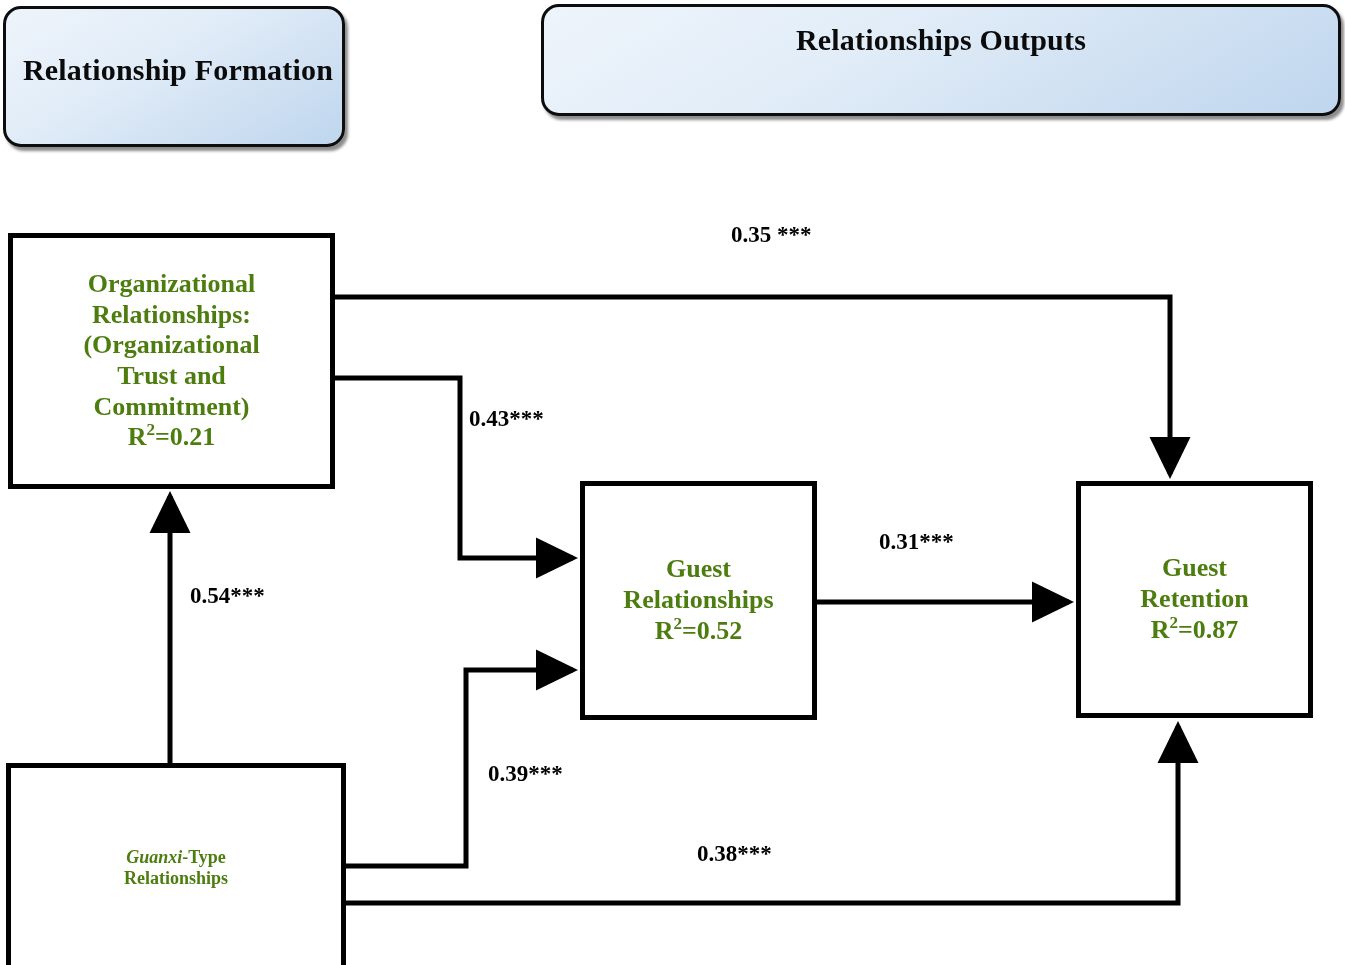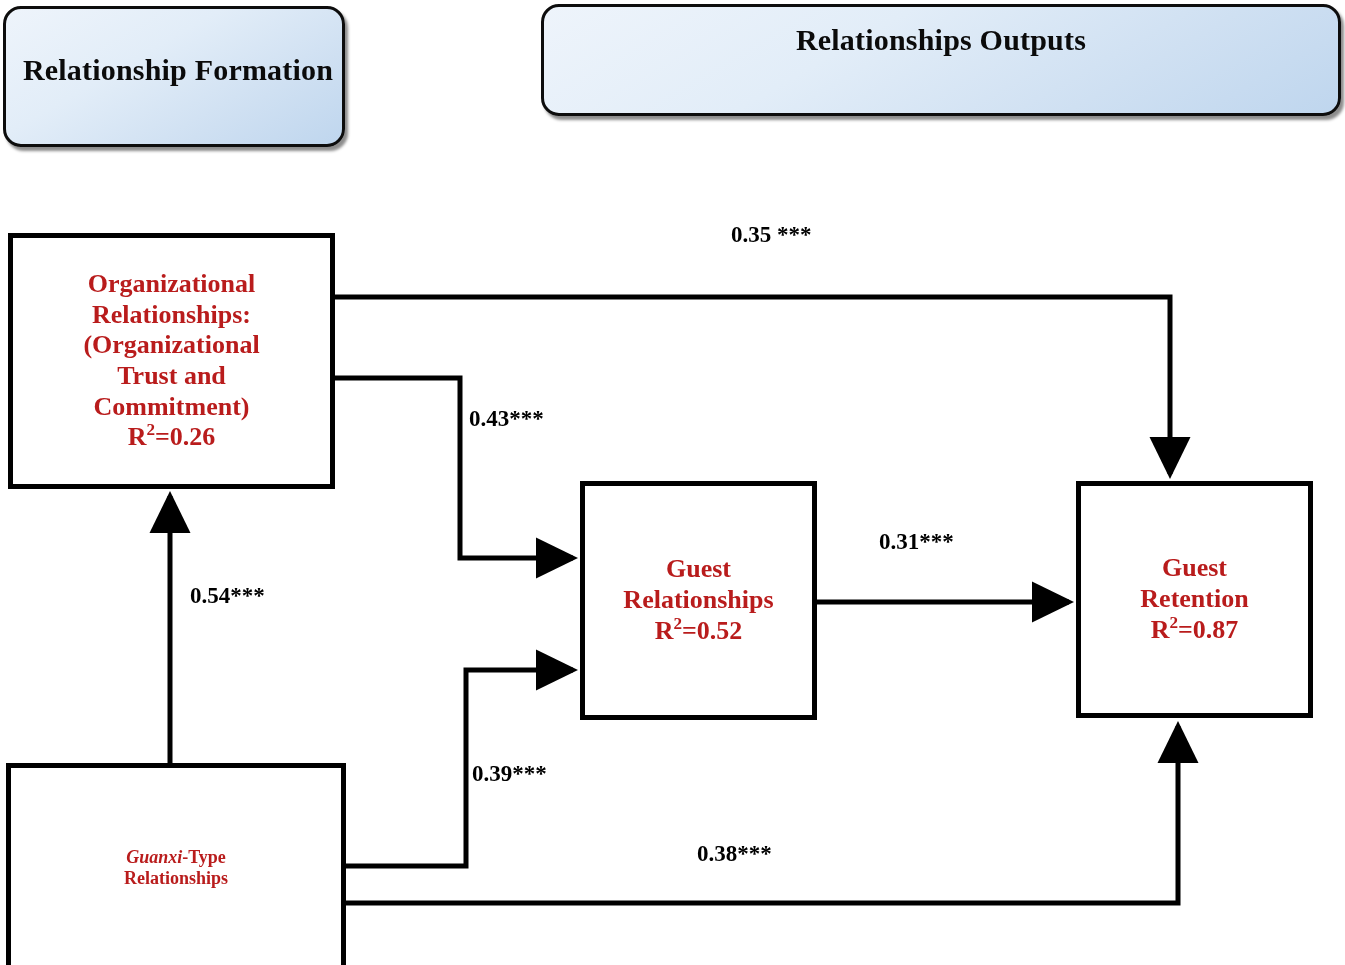--- a/index.html
+++ b/index.html
@@ -69,21 +69,21 @@
     background: #ffffff;
     display: flex;
     align-items: center;
     justify-content: center;
     text-align: center;
     box-sizing: border-box;
     z-index: 3;
   }
   .node-box .label {
     font-weight: bold;
-    color: #b91c1c;
+    color: #4d7c0f;
     line-height: 1.18;
   }
   #node-organizational {
     left: 8px;
     top: 233px;
     width: 327px;
     height: 256px;
   }
   #node-organizational .label {
     font-size: 26px;
@@ -128,21 +128,21 @@
     font-weight: bold;
     font-size: 23px;
     color: #000000;
     white-space: nowrap;
     z-index: 4;
   }
   #label-035 { left: 731px; top: 222px; }
   #label-043 { left: 469px; top: 406px; }
   #label-054 { left: 190px; top: 583px; text-align: center; }
   #label-036 { left: 879px; top: 529px; }
-  #label-039 { left: 472px; top: 761px; text-align: right; }
+  #label-039 { left: 488px; top: 761px; text-align: right; }
   #label-038 { left: 697px; top: 841px; }
 </style>
 </head>
 <body>
 
 <div id="diagram">
 
   <svg class="edges" viewBox="0 0 1345 965">
     <defs>
       <marker id="arrowhead" markerWidth="9" markerHeight="9" refX="7.4" refY="4.5" orient="auto" markerUnits="strokeWidth">
@@ -171,21 +171,21 @@
     <div class="label">Relationships Outputs</div>
   </div>
 
   <div class="node-box" id="node-organizational">
     <div class="label">
       <span>Organizational</span><br>
       <span>Relationships:</span><br>
       <span>(Organizational</span><br>
       <span>Trust and</span><br>
       <span>Commitment)</span><br>
-      <span><span>R</span><sup class="r2">2</sup><span>=0.26</span></span>
+      <span><span>R</span><sup class="r2">2</sup><span>=0.21</span></span>
     </div>
   </div>
 
   <div class="node-box" id="node-guest-satisfaction">
     <div class="label">
       <span>Guest</span><br>
       <span>Relationships</span><br>
       <span><span>R</span><sup class="r2">2</sup><span>=0.52</span></span>
     </div>
   </div>

